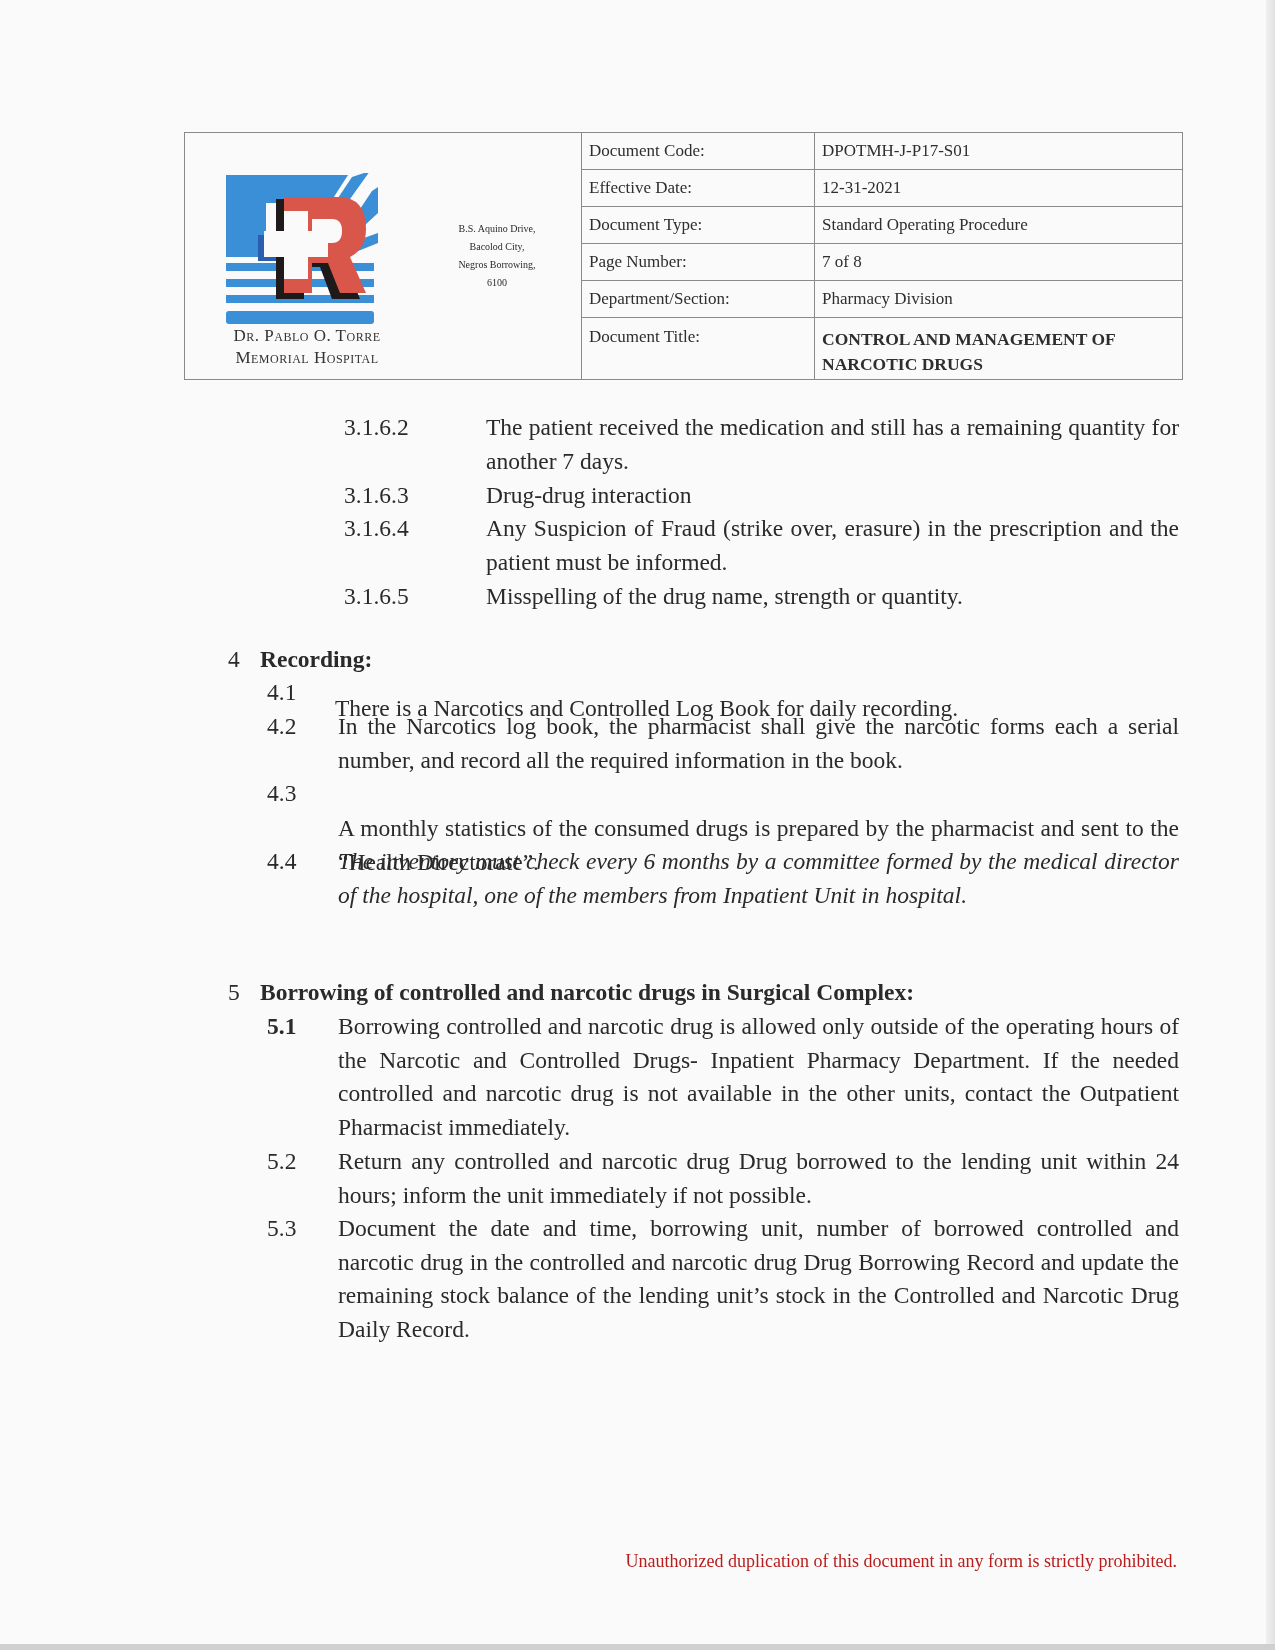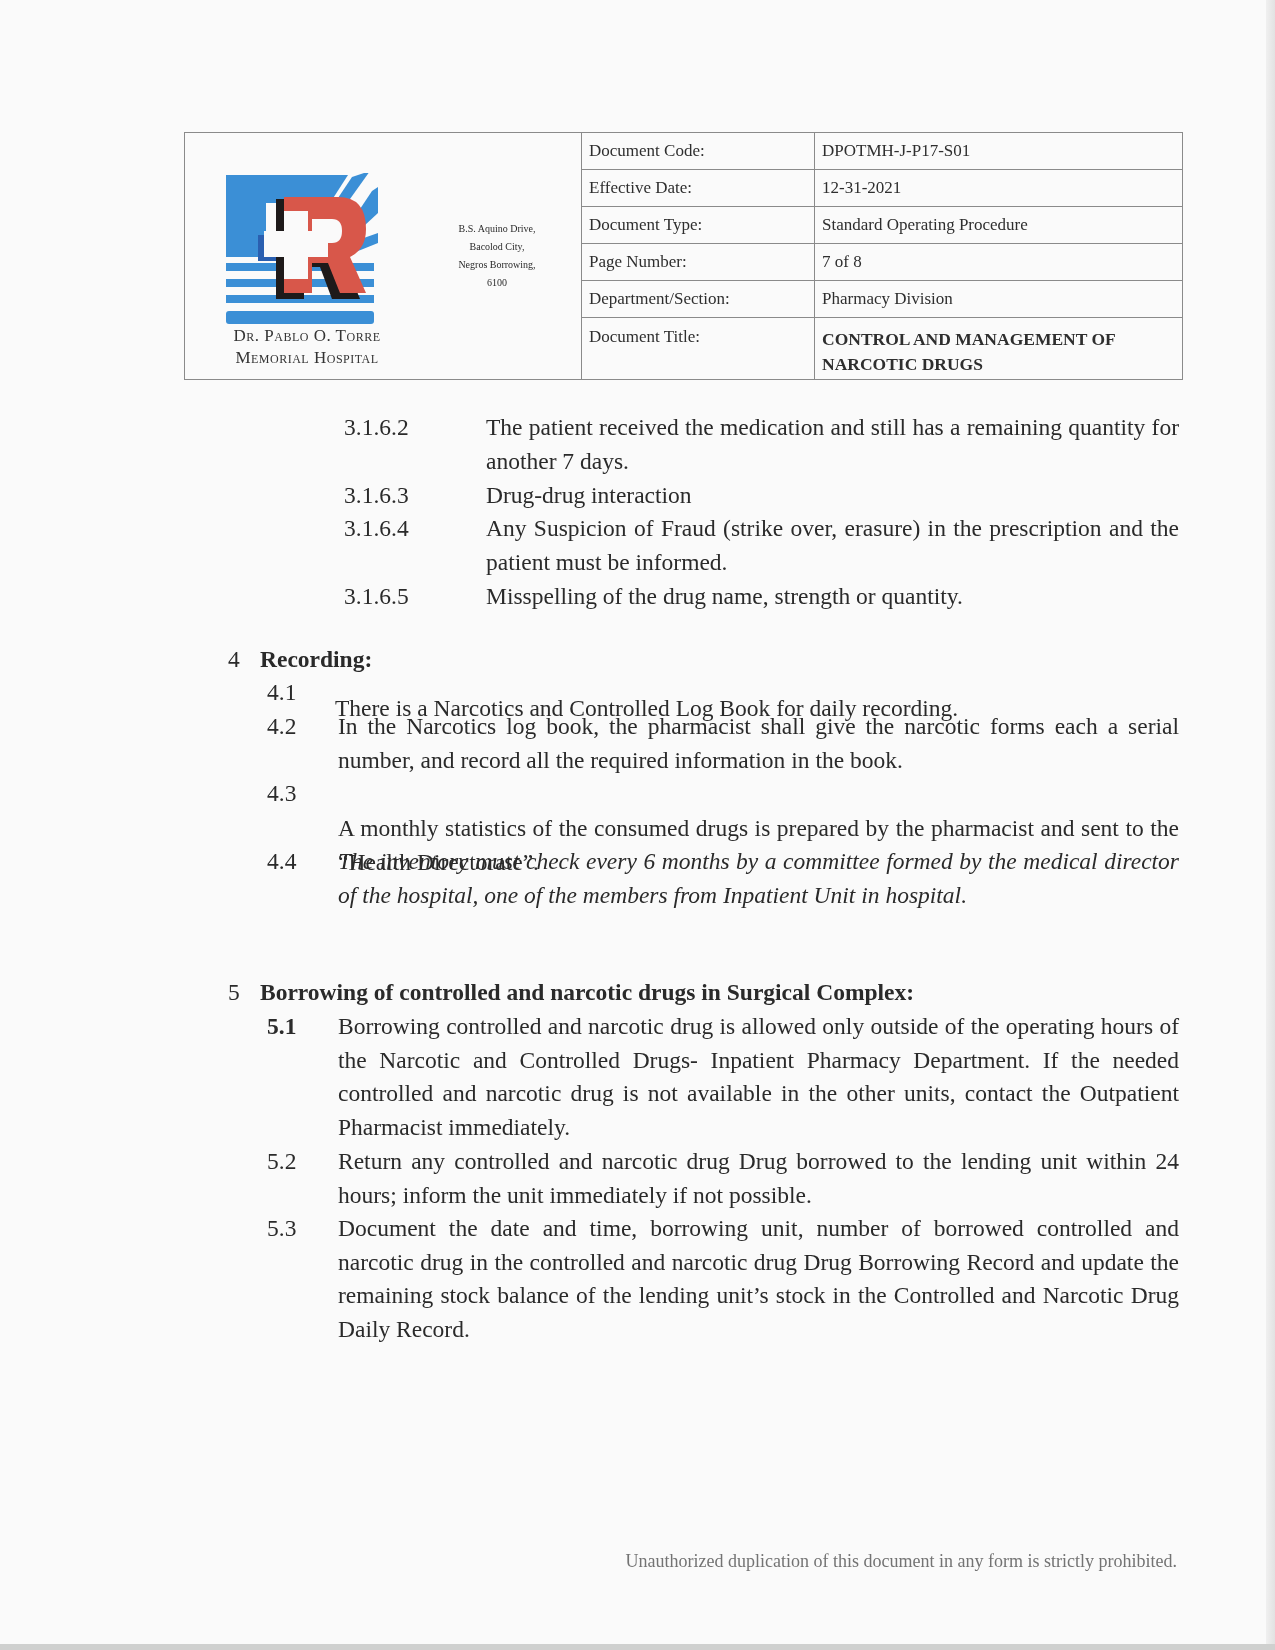--- a/index.html
+++ b/index.html
@@ -28,21 +28,21 @@
       font-size: 17px; line-height: 22px; letter-spacing: 0.5px; font-variant: small-caps; color: #333;
     }
     .logo-svg { position: absolute; left: 35px; top: 40px; }
 
     .content { position: absolute; left: 0; top: 0; width: 1275px; font-size: 23.5px; line-height: 33.7px; color: #2a2a2a; }
     .num { position: absolute; }
     .text { position: absolute; text-align: justify; }
     .section-num { position: absolute; }
     .section-title { position: absolute; font-weight: bold; }
 
-    .footer { position: absolute; left: 537px; top: 1551px; width: 640px; text-align: right; font-size: 18px; color: #737373; }
+    .footer { position: absolute; left: 537px; top: 1551px; width: 640px; text-align: right; font-size: 18px; color: #b91c1c; }
   </style>
 </head>
 <body>
 
 <div class="right-edge"></div>
 <div class="bottom-edge"></div>
 
 <table class="header-table">
   <tbody>
       <tr>

